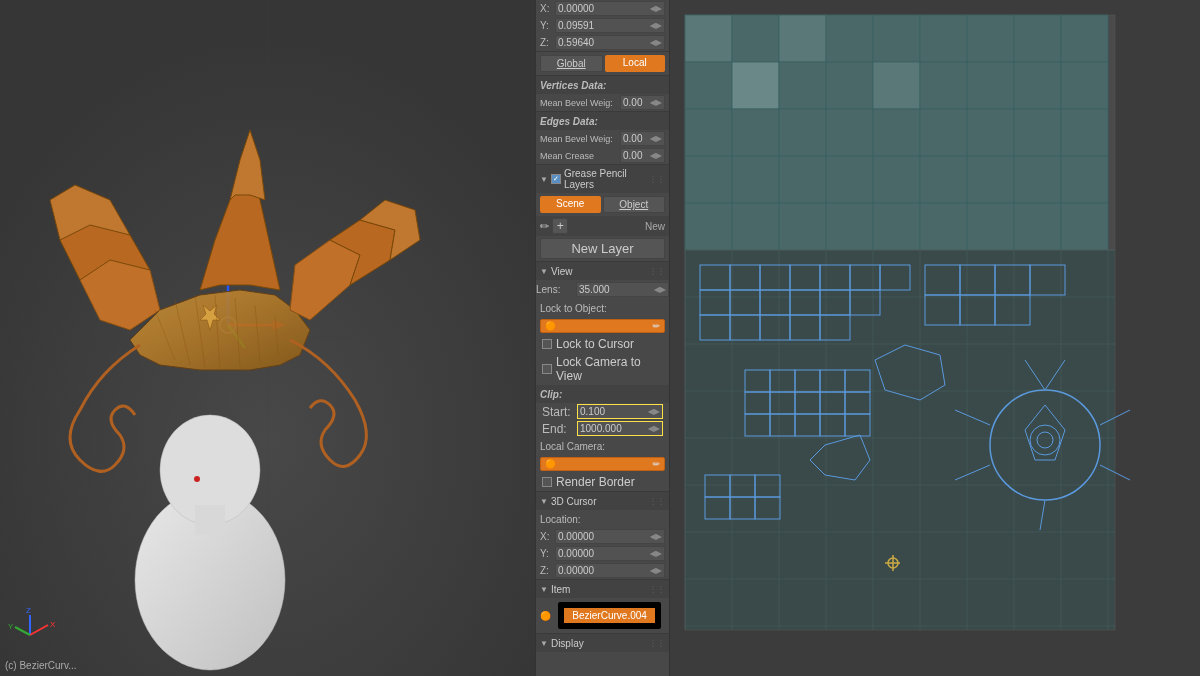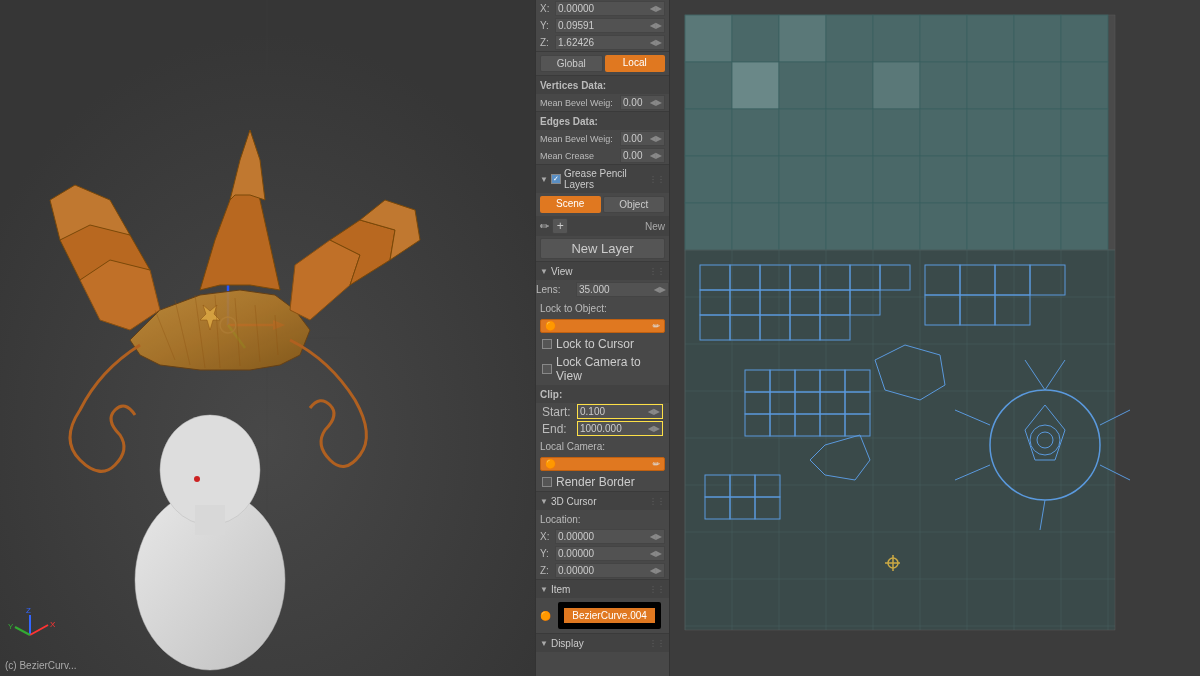--- a/index.html
+++ b/index.html
@@ -58,20 +58,21 @@
       align-items: center;
       padding: 2px 4px;
       min-height: 18px;
     }
 
     .prop-row.header {
       background: #424242;
       font-weight: bold;
       font-size: 10px;
       color: #bbb;
+      font-style: italic;
     }
 
     .prop-label {
       flex: 1;
       color: #bbb;
       font-size: 10px;
       white-space: nowrap;
     }
 
     .coord-row {
@@ -123,20 +124,21 @@
     .tab-btn.active {
       background: #e07820;
       color: #fff;
       border: none;
     }
 
     .tab-btn.inactive {
       background: #555;
       color: #ccc;
       border: 1px solid #444;
+      text-decoration: underline;
     }
 
     .section-header {
       display: flex;
       align-items: center;
       padding: 3px 4px;
       background: #424242;
       cursor: pointer;
       min-height: 18px;
     }
@@ -418,21 +420,21 @@
     <div class="coord-row">
       <span class="coord-label">Y:</span>
       <div class="coord-value">
         <span>0.09591</span>
         <span class="coord-arrows">◀▶</span>
       </div>
     </div>
     <div class="coord-row">
       <span class="coord-label">Z:</span>
       <div class="coord-value">
-        <span>1.62426</span>
+        <span>0.59640</span>
         <span class="coord-arrows">◀▶</span>
       </div>
     </div>
   </div>
 
   <div class="tab-row">
     <div class="tab-btn inactive">Global</div>
     <div class="tab-btn active">Local</div>
   </div>
 

